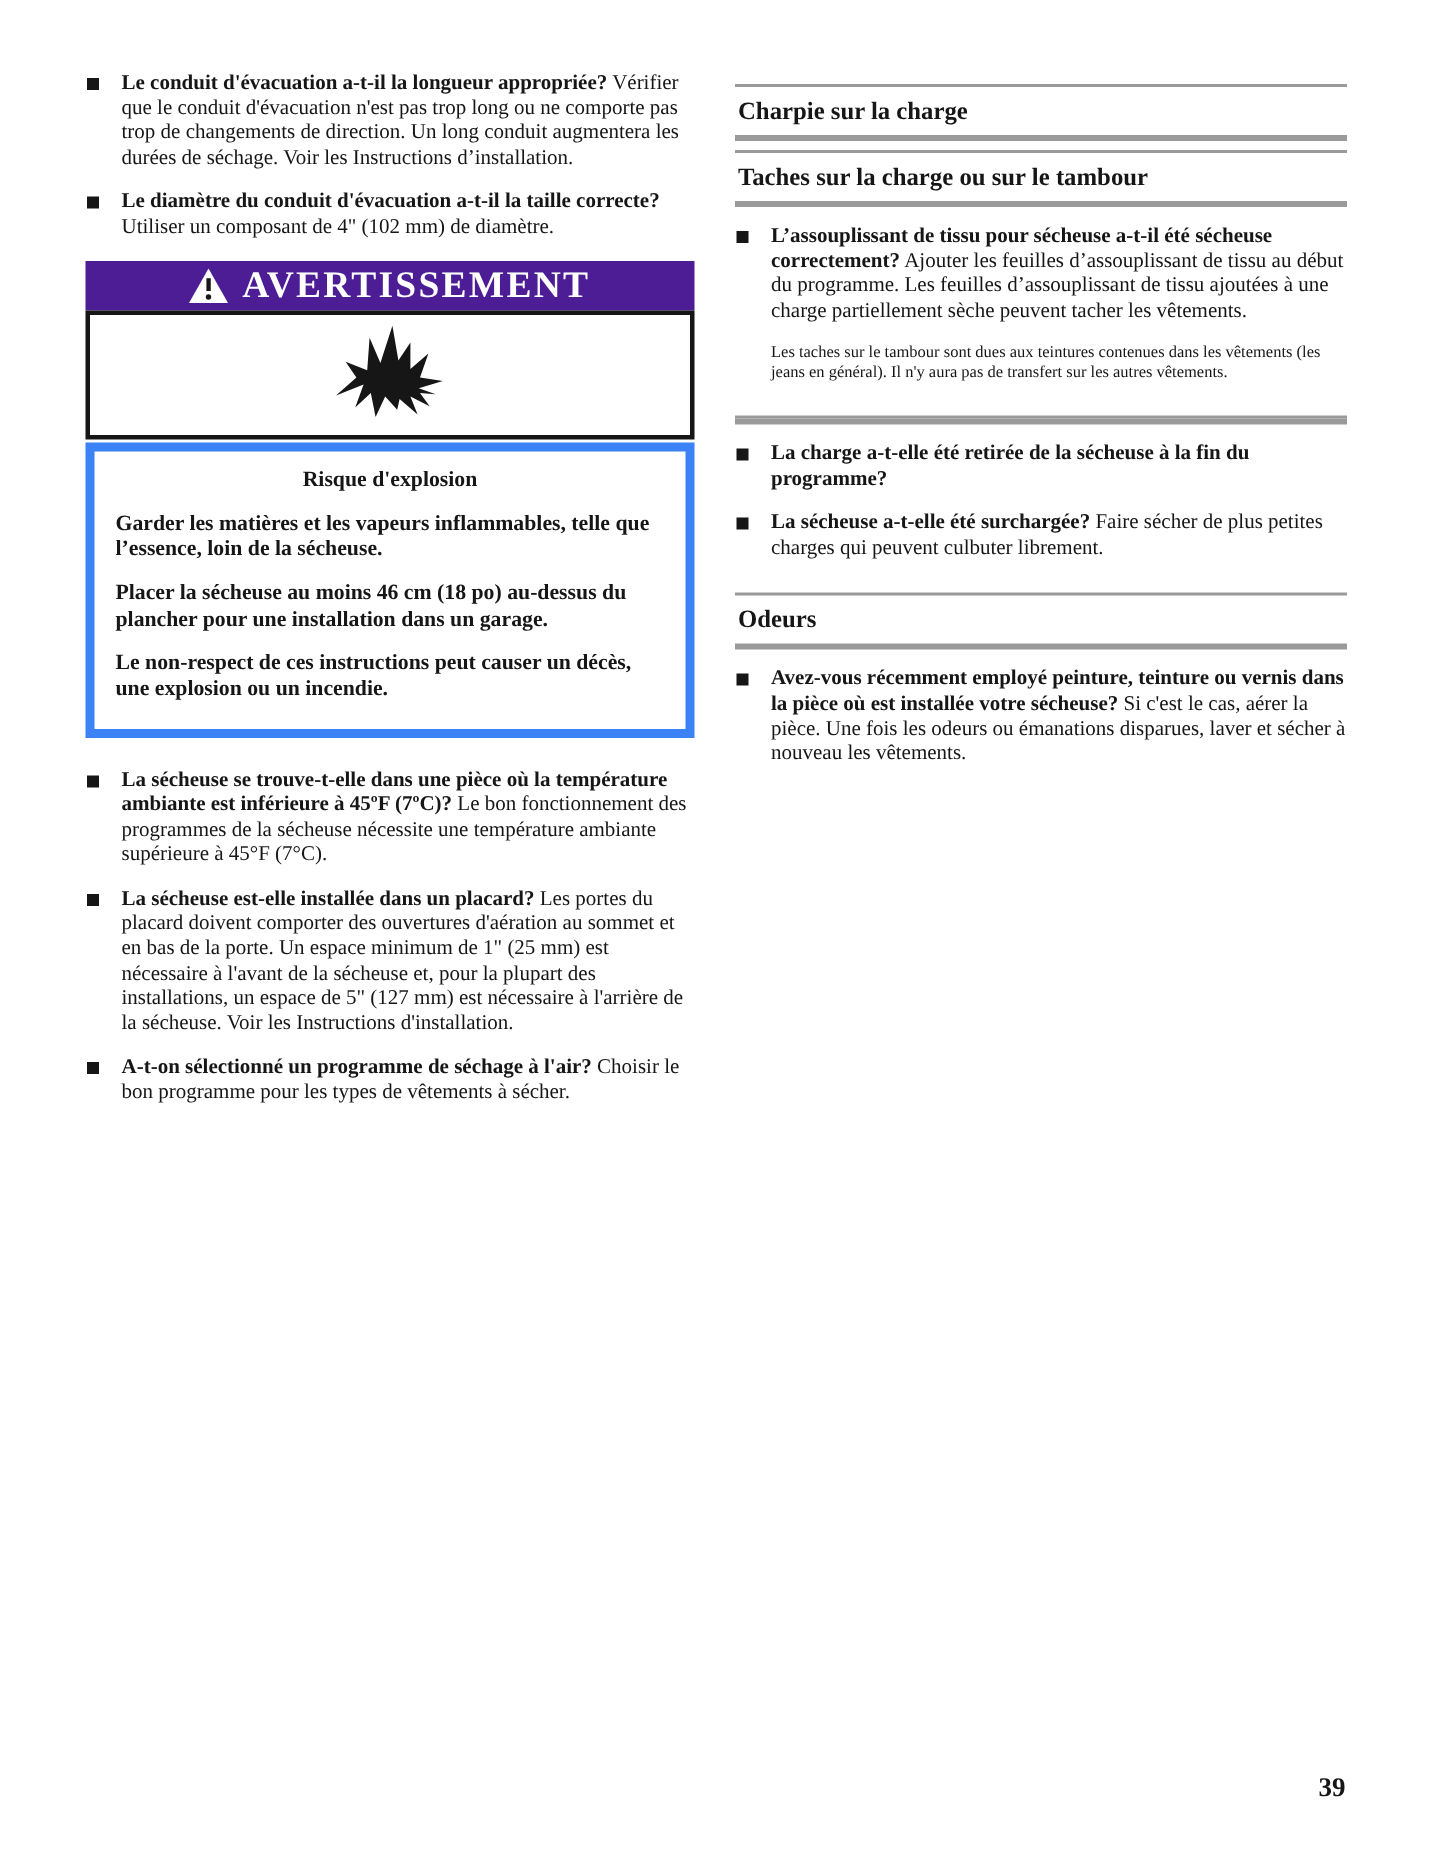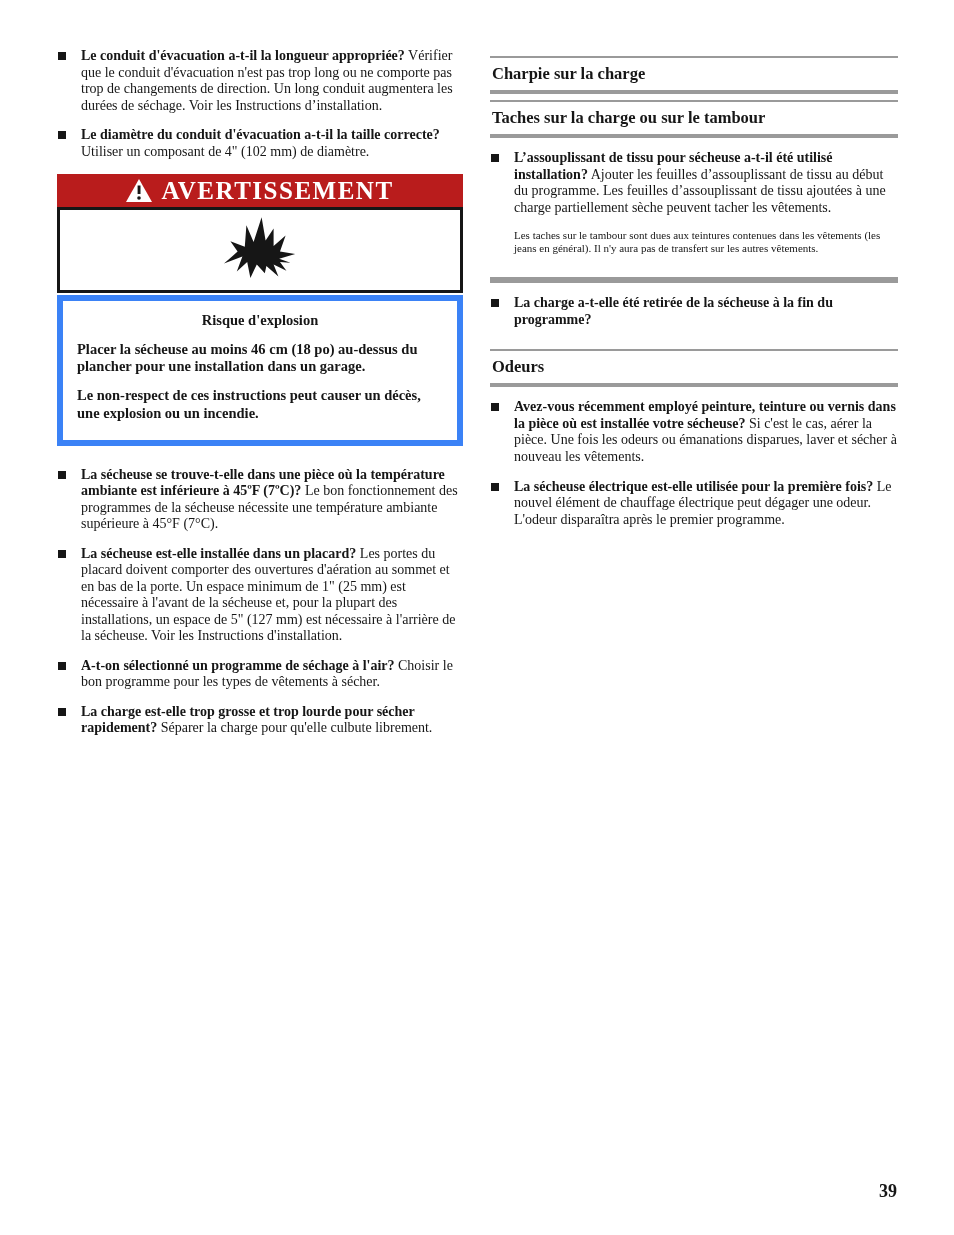--- a/index.html
+++ b/index.html
@@ -35,21 +35,21 @@
   .item b { font-weight: bold; }
   .note {
     margin: 0 0 14px 24px;
     font-size: 11px;
     line-height: 1.18;
   }
 
   
   .warnbox { margin: 14px 0 21px 0; }
   .warn-header {
-    background: #b91c1c;
+    background: #4c1d95;
     height: 33px;
     display: flex;
     align-items: center;
     justify-content: center;
     gap: 9px;
   }
   .warn-header .title {
     color: #ffffff;
     font-weight: bold;
     font-size: 25px;
@@ -121,87 +121,84 @@
         </svg>
         <span class="title">AVERTISSEMENT</span>
       </div>
       <div class="warn-icon-panel">
         <svg width="92" height="72" viewBox="0 0 110 90">
           <polygon fill="#161616" points="57,4 62,33 72,18 72,40 87,27 80,47 99,50 79,56 93,61 80,60 88,71 72,63 78,78 63,65 61,74 51,63 43,80 39,60 26,72 33,53 10,62 27,47 18,34 36,41 38,14 47,35"></polygon>
         </svg>
       </div>
       <div class="warn-text">
         <p class="warn-heading">Risque d'explosion</p>
+        <p>Garder les matières et les vapeurs inflammables, telle que l’essence, loin de la sécheuse.</p>
         <p>Placer la sécheuse au moins 46 cm (18 po) au-dessus du plancher pour une installation dans un garage.</p>
         <p>Le non-respect de ces instructions peut causer un décès, une explosion ou un incendie.</p>
       </div>
     </div>
 
     <div class="item">
       <span class="sq"></span>
       <p><b>La sécheuse se trouve-t-elle dans une pièce où la température ambiante est inférieure à 45ºF (7ºC)?</b> <span>Le bon fonctionnement des programmes de la sécheuse nécessite une température ambiante supérieure à 45°F (7°C).</span></p>
     </div>
     <div class="item">
       <span class="sq"></span>
       <p><b>La sécheuse est-elle installée dans un placard?</b> <span>Les portes du placard doivent comporter des ouvertures d'aération au sommet et en bas de la porte. Un espace minimum de 1" (25 mm) est nécessaire à l'avant de la sécheuse et, pour la plupart des installations, un espace de 5" (127 mm) est nécessaire à l'arrière de la sécheuse. Voir les Instructions d'installation.</span></p>
     </div>
     <div class="item">
       <span class="sq"></span>
       <p><b>A-t-on sélectionné un programme de séchage à l'air?</b> <span>Choisir le bon programme pour les types de vêtements à sécher.</span></p>
     </div>
-    <div class="item">
-      <span class="sq"></span>
-      <p><b>La charge est-elle trop grosse et trop lourde pour sécher rapidement?</b> <span>Séparer la charge pour qu'elle culbute librement.</span></p>
-    </div>
   </div>
 
   <div class="col col-right">
 
     <div class="sec">
       <div class="rule-thin"></div>
       <div class="sec-title">Charpie sur la charge</div>
       <div class="rule-thick"></div>
     </div>
 
     <div class="sec">
       <div class="rule-thin"></div>
       <div class="sec-title">Taches sur la charge ou sur le tambour</div>
       <div class="rule-thick"></div>
       <div class="sec-body">
         <div class="item">
           <span class="sq"></span>
-          <p><b>L’assouplissant de tissu pour sécheuse a-t-il été utilisé installation?</b> <span>Ajouter les feuilles d’assouplissant de tissu au début du programme. Les feuilles d’assouplissant de tissu ajoutées à une charge partiellement sèche peuvent tacher les vêtements.</span></p>
+          <p><b>L’assouplissant de tissu pour sécheuse a-t-il été sécheuse correctement?</b> <span>Ajouter les feuilles d’assouplissant de tissu au début du programme. Les feuilles d’assouplissant de tissu ajoutées à une charge partiellement sèche peuvent tacher les vêtements.</span></p>
         </div>
         <p class="note">Les taches sur le tambour sont dues aux teintures contenues dans les vêtements (les jeans en général). Il n'y aura pas de transfert sur les autres vêtements.</p>
       </div>
     </div>
 
     <div class="sec">
       <div class="rule-thin"></div>
       <div class="rule-thick"></div>
       <div class="sec-body">
         <div class="item">
           <span class="sq"></span>
           <p><b>La charge a-t-elle été retirée de la sécheuse à la fin du programme?</b> <span></span></p>
         </div>
+        <div class="item">
+          <span class="sq"></span>
+          <p><b>La sécheuse a-t-elle été surchargée?</b> <span>Faire sécher de plus petites charges qui peuvent culbuter librement.</span></p>
+        </div>
       </div>
     </div>
 
     <div class="sec">
       <div class="rule-thin"></div>
       <div class="sec-title">Odeurs</div>
       <div class="rule-thick"></div>
       <div class="sec-body">
         <div class="item">
           <span class="sq"></span>
           <p><b>Avez-vous récemment employé peinture, teinture ou vernis dans la pièce où est installée votre sécheuse?</b> <span>Si c'est le cas, aérer la pièce. Une fois les odeurs ou émanations disparues, laver et sécher à nouveau les vêtements.</span></p>
         </div>
-        <div class="item">
-          <span class="sq"></span>
-          <p><b>La sécheuse électrique est-elle utilisée pour la première fois?</b> <span>Le nouvel élément de chauffage électrique peut dégager une odeur. L'odeur disparaîtra après le premier programme.</span></p>
-        </div>
       </div>
     </div>
   </div>
 
   <div class="page-num">39</div>
 
 </div>
 
 </body></html>

